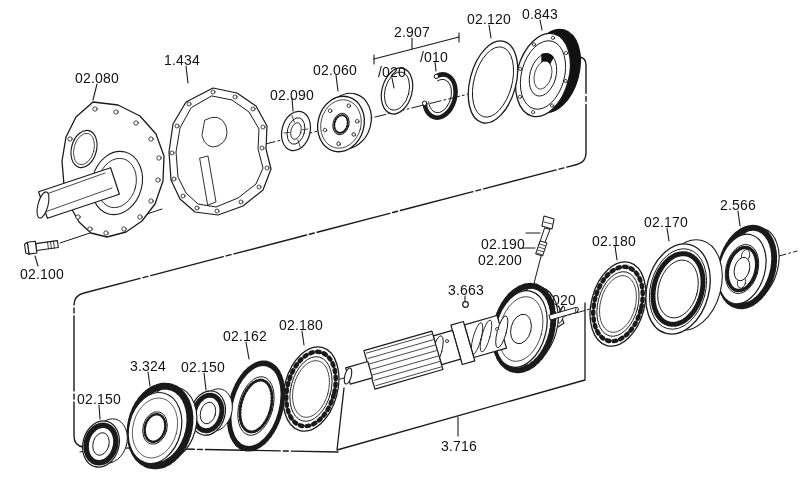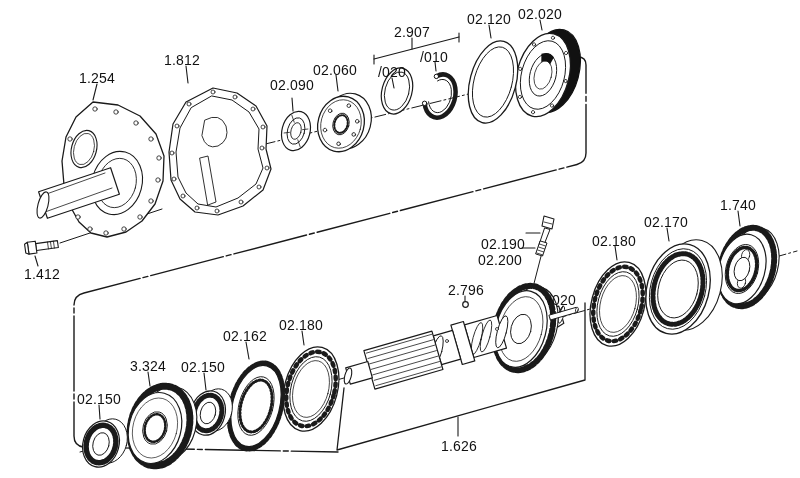--- a/index.html
+++ b/index.html
@@ -330,37 +330,37 @@
     <path d="M667,228 L669,241"></path>
     <path d="M738,211 L740,226"></path>
     <path d="M99,405 L100,419"></path>
     <path d="M148,372 L150,386"></path>
     <path d="M204,373 L206,390"></path>
     <path d="M246,342 L249,359"></path>
     <path d="M302,331 L304,345"></path>
   </g>
 </svg>
 
-<div class="lbl" style="left:97px;top:72px">1.254</div>
-<div class="lbl" style="left:182px;top:54px">1.812</div>
-<div class="lbl" style="left:292px;top:79px">02.090</div>
+<div class="lbl" style="left:97px;top:72px">02.080</div>
+<div class="lbl" style="left:182px;top:54px">1.434</div>
+<div class="lbl" style="left:292px;top:89px">02.090</div>
 <div class="lbl" style="left:335px;top:64px">02.060</div>
 <div class="lbl" style="left:412px;top:26px">2.907</div>
 <div class="lbl" style="left:392px;top:66px">/020</div>
 <div class="lbl" style="left:434px;top:51px">/010</div>
 <div class="lbl" style="left:489px;top:13px">02.120</div>
-<div class="lbl" style="left:540px;top:8px">02.020</div>
-<div class="lbl" style="left:42px;top:268px">1.412</div>
+<div class="lbl" style="left:540px;top:8px">0.843</div>
+<div class="lbl" style="left:42px;top:268px">02.100</div>
 <div class="lbl" style="left:503px;top:238px">02.190</div>
 <div class="lbl" style="left:500px;top:254px">02.200</div>
-<div class="lbl" style="left:466px;top:284px">2.796</div>
+<div class="lbl" style="left:466px;top:284px">3.663</div>
 <div class="lbl" style="left:562px;top:294px">/020</div>
 <div class="lbl" style="left:614px;top:235px">02.180</div>
 <div class="lbl" style="left:666px;top:216px">02.170</div>
-<div class="lbl" style="left:738px;top:199px">1.740</div>
+<div class="lbl" style="left:738px;top:199px">2.566</div>
 <div class="lbl" style="left:99px;top:393px">02.150</div>
 <div class="lbl" style="left:148px;top:360px">3.324</div>
 <div class="lbl" style="left:203px;top:361px">02.150</div>
 <div class="lbl" style="left:245px;top:330px">02.162</div>
 <div class="lbl" style="left:301px;top:319px">02.180</div>
-<div class="lbl" style="left:459px;top:440px">1.626</div>
+<div class="lbl" style="left:459px;top:440px">3.716</div>
 
 </div>
 
 </body></html>

